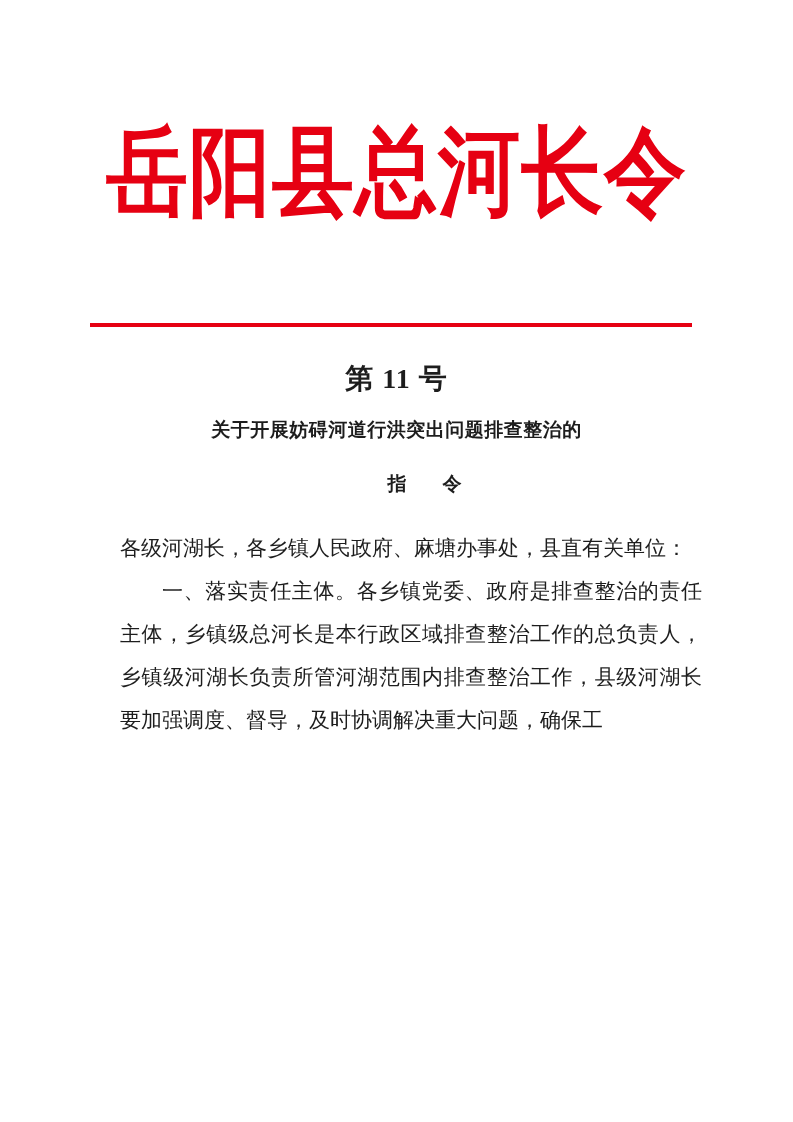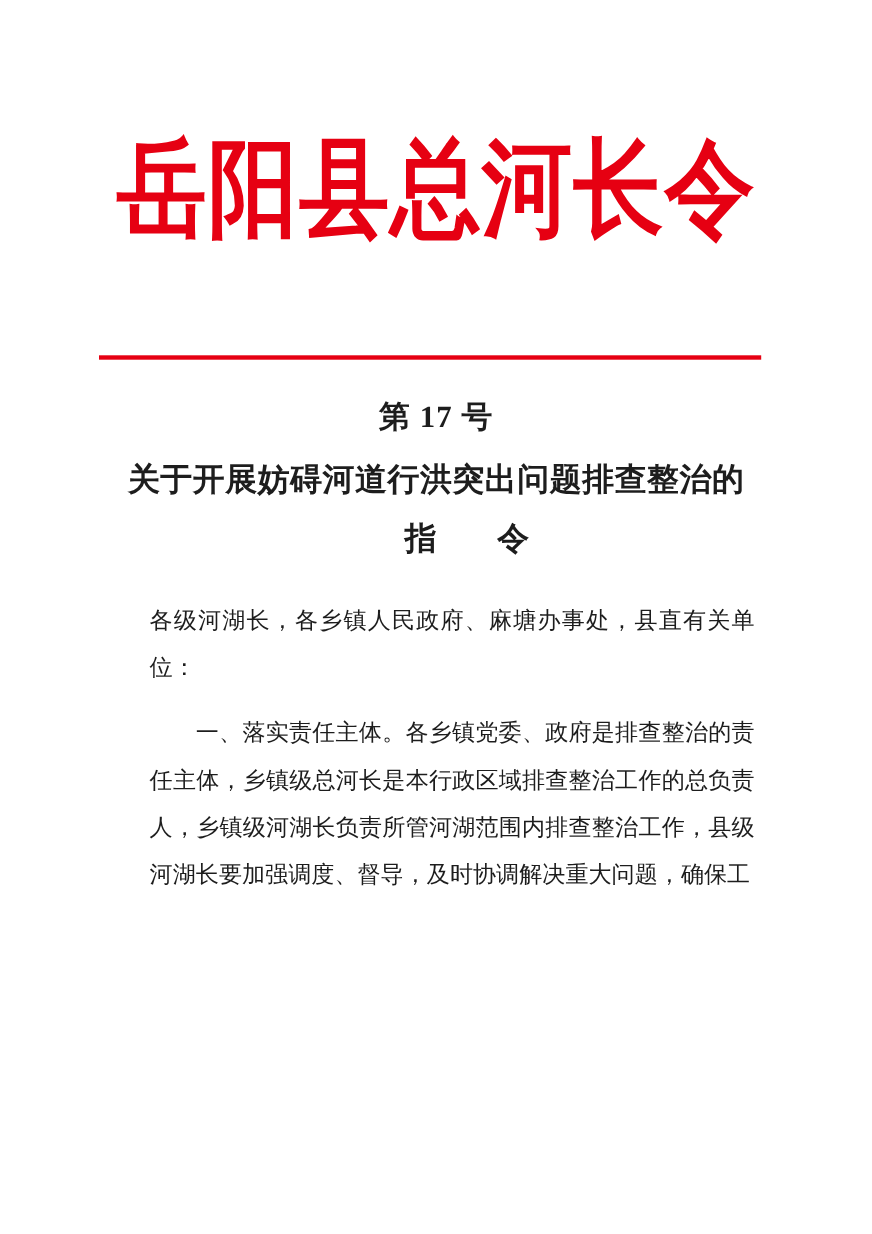--- a/index.html
+++ b/index.html
@@ -55,21 +55,21 @@
     font-weight:bold;
     letter-spacing:1px;
   }
   .doc-title{
     margin:0;
     position:absolute;
     top:419px;
     left:0;
     width:100%;
     text-align:center;
-    font-size:29px;
+    font-size:19px;
     line-height:1.2;
     font-weight:bold;
     letter-spacing:0.5px;
     white-space:nowrap;
   }
   .doc-title-word{
     top:473px;
     letter-spacing:0.45em;
     padding-left:0.45em;
     box-sizing:border-box;
@@ -82,39 +82,39 @@
     width:582px;
     height:516px;
     overflow:hidden;
     font-size:21px;
     line-height:43px;
     text-align:justify;
     text-justify:inter-character;
     word-break:break-all;
   }
   .doc-body p{
-    margin:16px;
+    margin:0;
   }
   .para{
     text-indent:2em;
   }
   .lead{
     font-weight:normal;
   }
 </style>
 </head>
 <body>
 
 <div class="page">
 
   <h1 class="masthead-title">岳阳县总河长令</h1>
 
   <div class="red-rule"></div>
 
-  <div class="doc-number">第 17 号</div>
+  <div class="doc-number">第 11 号</div>
 
   <h2 class="doc-title">关于开展妨碍河道行洪突出问题排查整治的</h2>
 
   <h2 class="doc-title doc-title-word">指　令</h2>
 
   <div class="doc-body">
     <p class="salutation">各级河湖长，各乡镇人民政府、麻塘办事处，县直有关单位：</p>
     <p class="para"><span class="lead">一、落实责任主体。</span><span>各乡镇党委、政府是排查整治的责任主体，乡镇级总河长是本行政区域排查整治工作的总负责人，乡镇级河湖长负责所管河湖范围内排查整治工作，县级河湖长要加强调度、督导，及时协调解决重大问题，确保工</span></p>
   </div>
 

